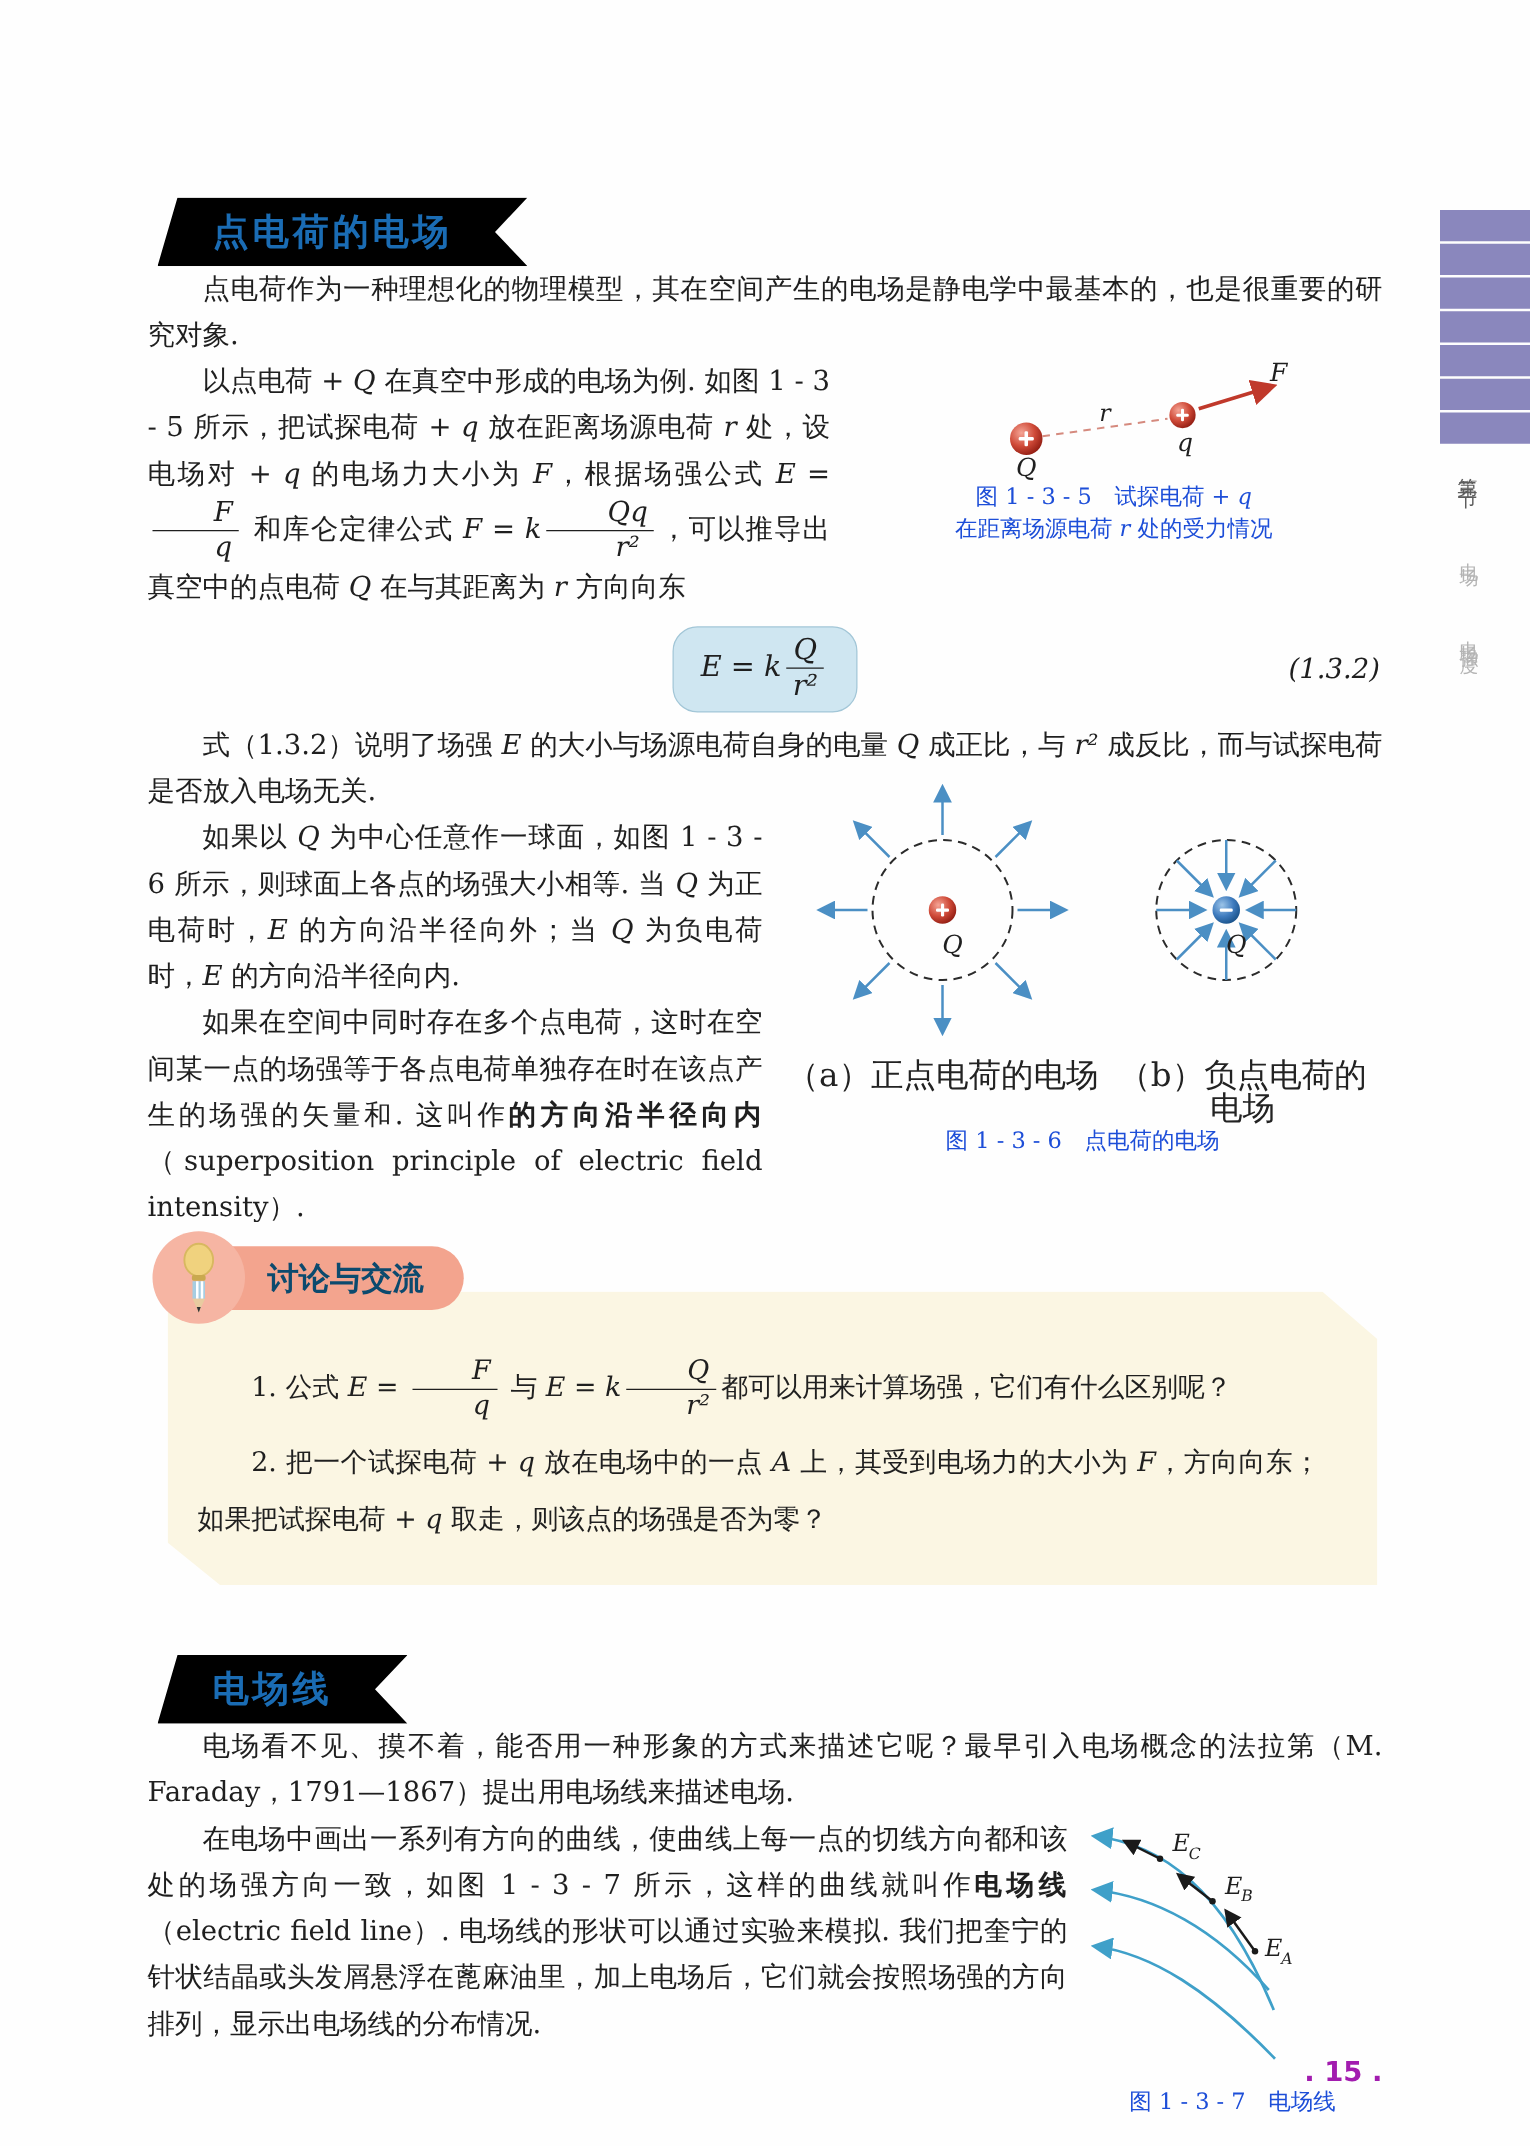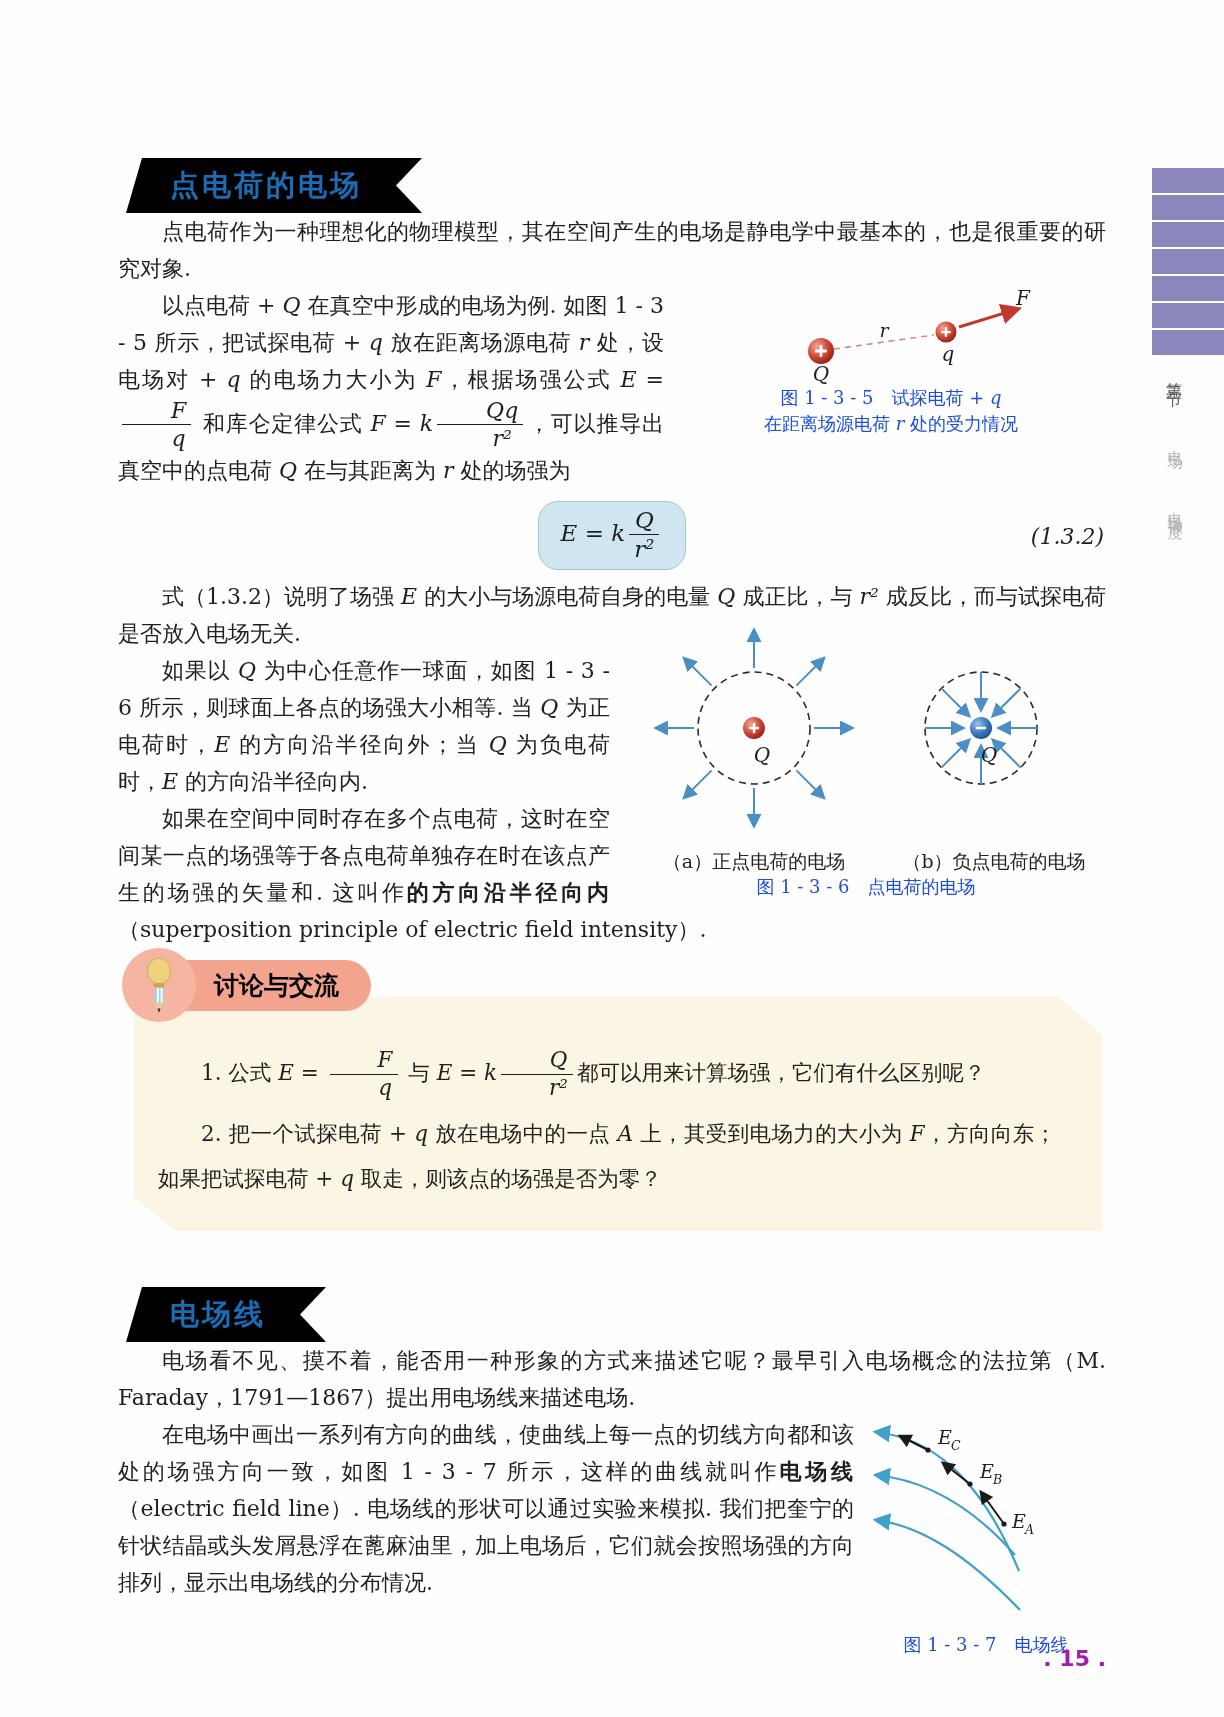--- a/index.html
+++ b/index.html
@@ -30,32 +30,32 @@
   
   .formula-row{position:relative;text-align:center;margin:12px 0 8px;}
   .formula-box{display:inline-block;background:#cfe6f1;border:1.5px solid #a2c6d7;border-radius:20px;
                padding:5px 22px 7px;font-size:23px;}
   .eq-num{position:absolute;right:2px;top:50%;transform:translateY(-50%);font-size:22px;font-style:italic;}
   
   .fig135{float:right;width:430px;margin:2px 0 0 12px;margin-bottom:-10px;}
   .fig136{float:right;width:480px;margin:-42px 0 10px 16px;}
   .fig137{float:right;width:240px;margin:4px 0 8px 12px;}
   .figcap{font-size:18px;line-height:26px;text-align:center;color:#1d4ed8;}
-  .subcaps{display:flex;font-size:19px;line-height:26px;color:#222;}
+  .subcaps{display:flex;font-size:26px;line-height:26px;color:#222;}
   .subcaps span{display:block;}
   .sc-a{width:256px;text-align:center;}
   .sc-b{width:224px;text-align:center;}
   svg{display:block;}
   .svgi{font-family:"DejaVu Serif",serif;font-style:italic;fill:#1f1f1f;}
   
   .discuss{position:relative;clear:both;margin:48px 0 0 16px;width:968px;}
   .discuss-body{background:#fbf6e3;padding:52px 46px 30px 24px;
       clip-path:polygon(0 0,calc(100% - 44px) 0,100% 38px,100% 100%,42px 100%,0 calc(100% - 34px));}
   .pill{position:absolute;left:18px;top:-36px;z-index:2;background:#f3a48e;border-radius:32px;
-        padding:13px 32px 13px 62px;font:bold 25px/1 "DejaVu Sans","Liberation Sans",sans-serif;color:#000000;}
+        padding:13px 32px 13px 62px;font:bold 25px/1 "DejaVu Sans","Liberation Sans",sans-serif;color:#0c4a6e;}
   .pill-icon{position:absolute;left:-30px;top:-12px;width:74px;height:74px;border-radius:50%;
              background:#f6b5a3;z-index:-1;display:flex;align-items:center;justify-content:center;}
   .discuss p{font-size:21.5px;line-height:45px;margin:0;text-indent:2em;text-align:justify;}
   .discuss p + p{margin-top:10px;}
   
   .sec2{margin-top:56px;}
   .pagenum{position:absolute;top:1648px;right:118px;font:bold 22px/1 "DejaVu Sans",sans-serif;color:#a21caf;}
 </style>
 </head>
 <body>
@@ -111,21 +111,21 @@
       <div class="figcap"><span>图 1 - 3 - 5　试探电荷 + </span><span class="i">q</span></div>
       <div class="figcap"><span>在距离场源电荷 </span><span class="i">r</span><span> 处的受力情况</span></div>
     </div>
 
     <p class="body"><span>以点电荷 + </span><span class="i">Q</span><span> 在真空中形成的电场为例. 如图 1 - 3 - 5 所示，把试探电荷 + </span><span class="i">q</span><span> 放在距离场源电荷 </span><span class="i">r</span><span> 处，设电场对 + </span><span class="i">q</span><span> 的电场力大小为 </span><span class="i">F</span><span>，根据场强公式 </span><span class="i">E</span><span> = </span><span class="frac">
           <span class="num">F</span>
           <span class="den">q</span>
         </span><span> 和库仑定律公式 </span><span class="i">F</span><span> = </span><span class="i">k</span><span class="frac">
           <span class="num">Qq</span>
           <span class="den">r²</span>
-        </span><span>，可以推导出真空中的点电荷 </span><span class="i">Q</span><span> 在与其距离为 </span><span class="i">r</span><span> 处的场强为</span></p>
+        </span><span>，可以推导出真空中的点电荷 </span><span class="i">Q</span><span> 在与其距离为 </span><span class="i">r</span><span> 方向向东</span></p>
 
     <div class="formula-row">
       <span class="formula-box"><span class="i">E</span><span> = </span><span class="i">k</span><span class="frac">
             <span class="num">Q</span>
             <span class="den">r²</span>
           </span></span>
       <span class="eq-num">(1.3.2)</span>
     </div>
 
     <p class="body"><span>式（1.3.2）说明了场强 </span><span class="i">E</span><span> 的大小与场源电荷自身的电量 </span><span class="i">Q</span><span> 成正比，与 </span><span class="i">r²</span><span> 成反比，而与试探电荷是否放入电场无关.</span></p>

